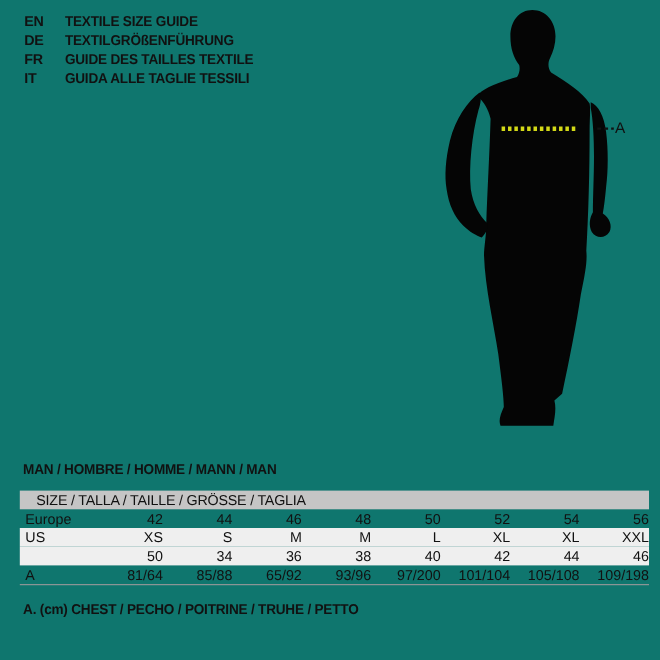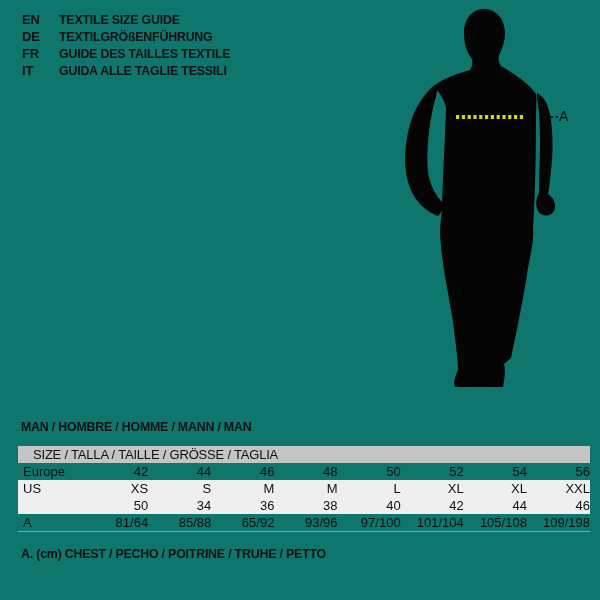--- a/index.html
+++ b/index.html
@@ -151,21 +151,21 @@
       <div class="tcell">44</div>
       <div class="tcell">46</div>
     </div>
 
     <div class="trow">
       <div class="tlabel">A</div>
       <div class="tcell">81/64</div>
       <div class="tcell">85/88</div>
       <div class="tcell">65/92</div>
       <div class="tcell">93/96</div>
-      <div class="tcell">97/100</div>
+      <div class="tcell">97/200</div>
       <div class="tcell">101/104</div>
       <div class="tcell">105/108</div>
       <div class="tcell">109/198</div>
     </div>
   </div>
 
   <div class="footnote">A. (cm) CHEST / PECHO / POITRINE / TRUHE / PETTO</div>
 
 </div>
 

